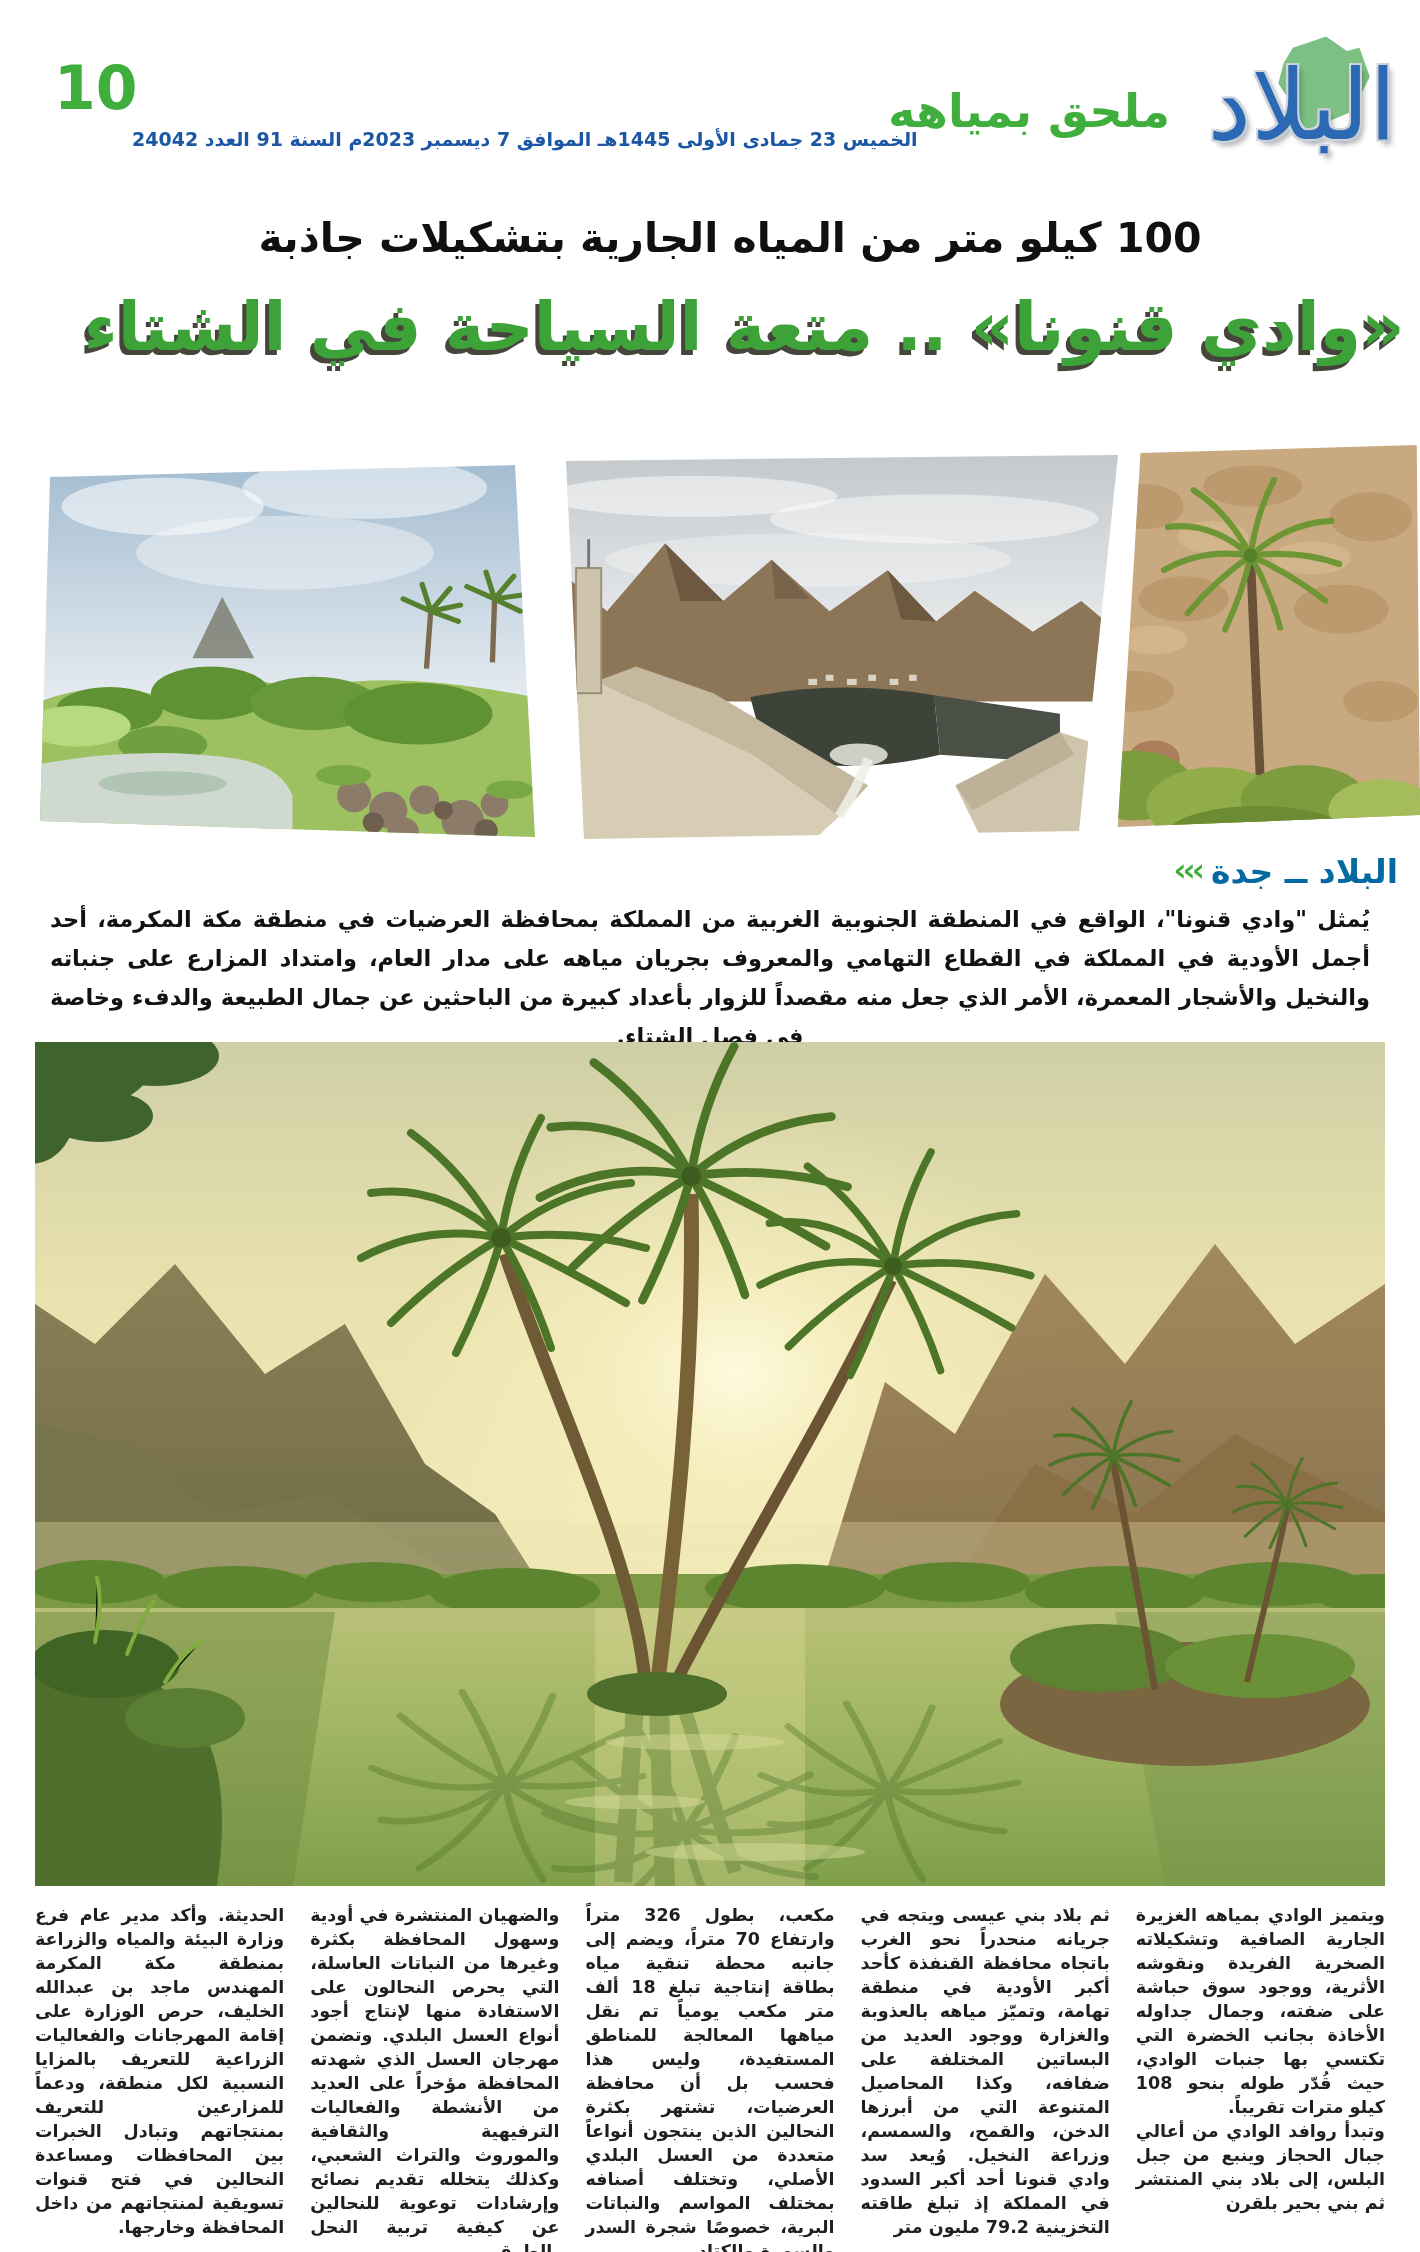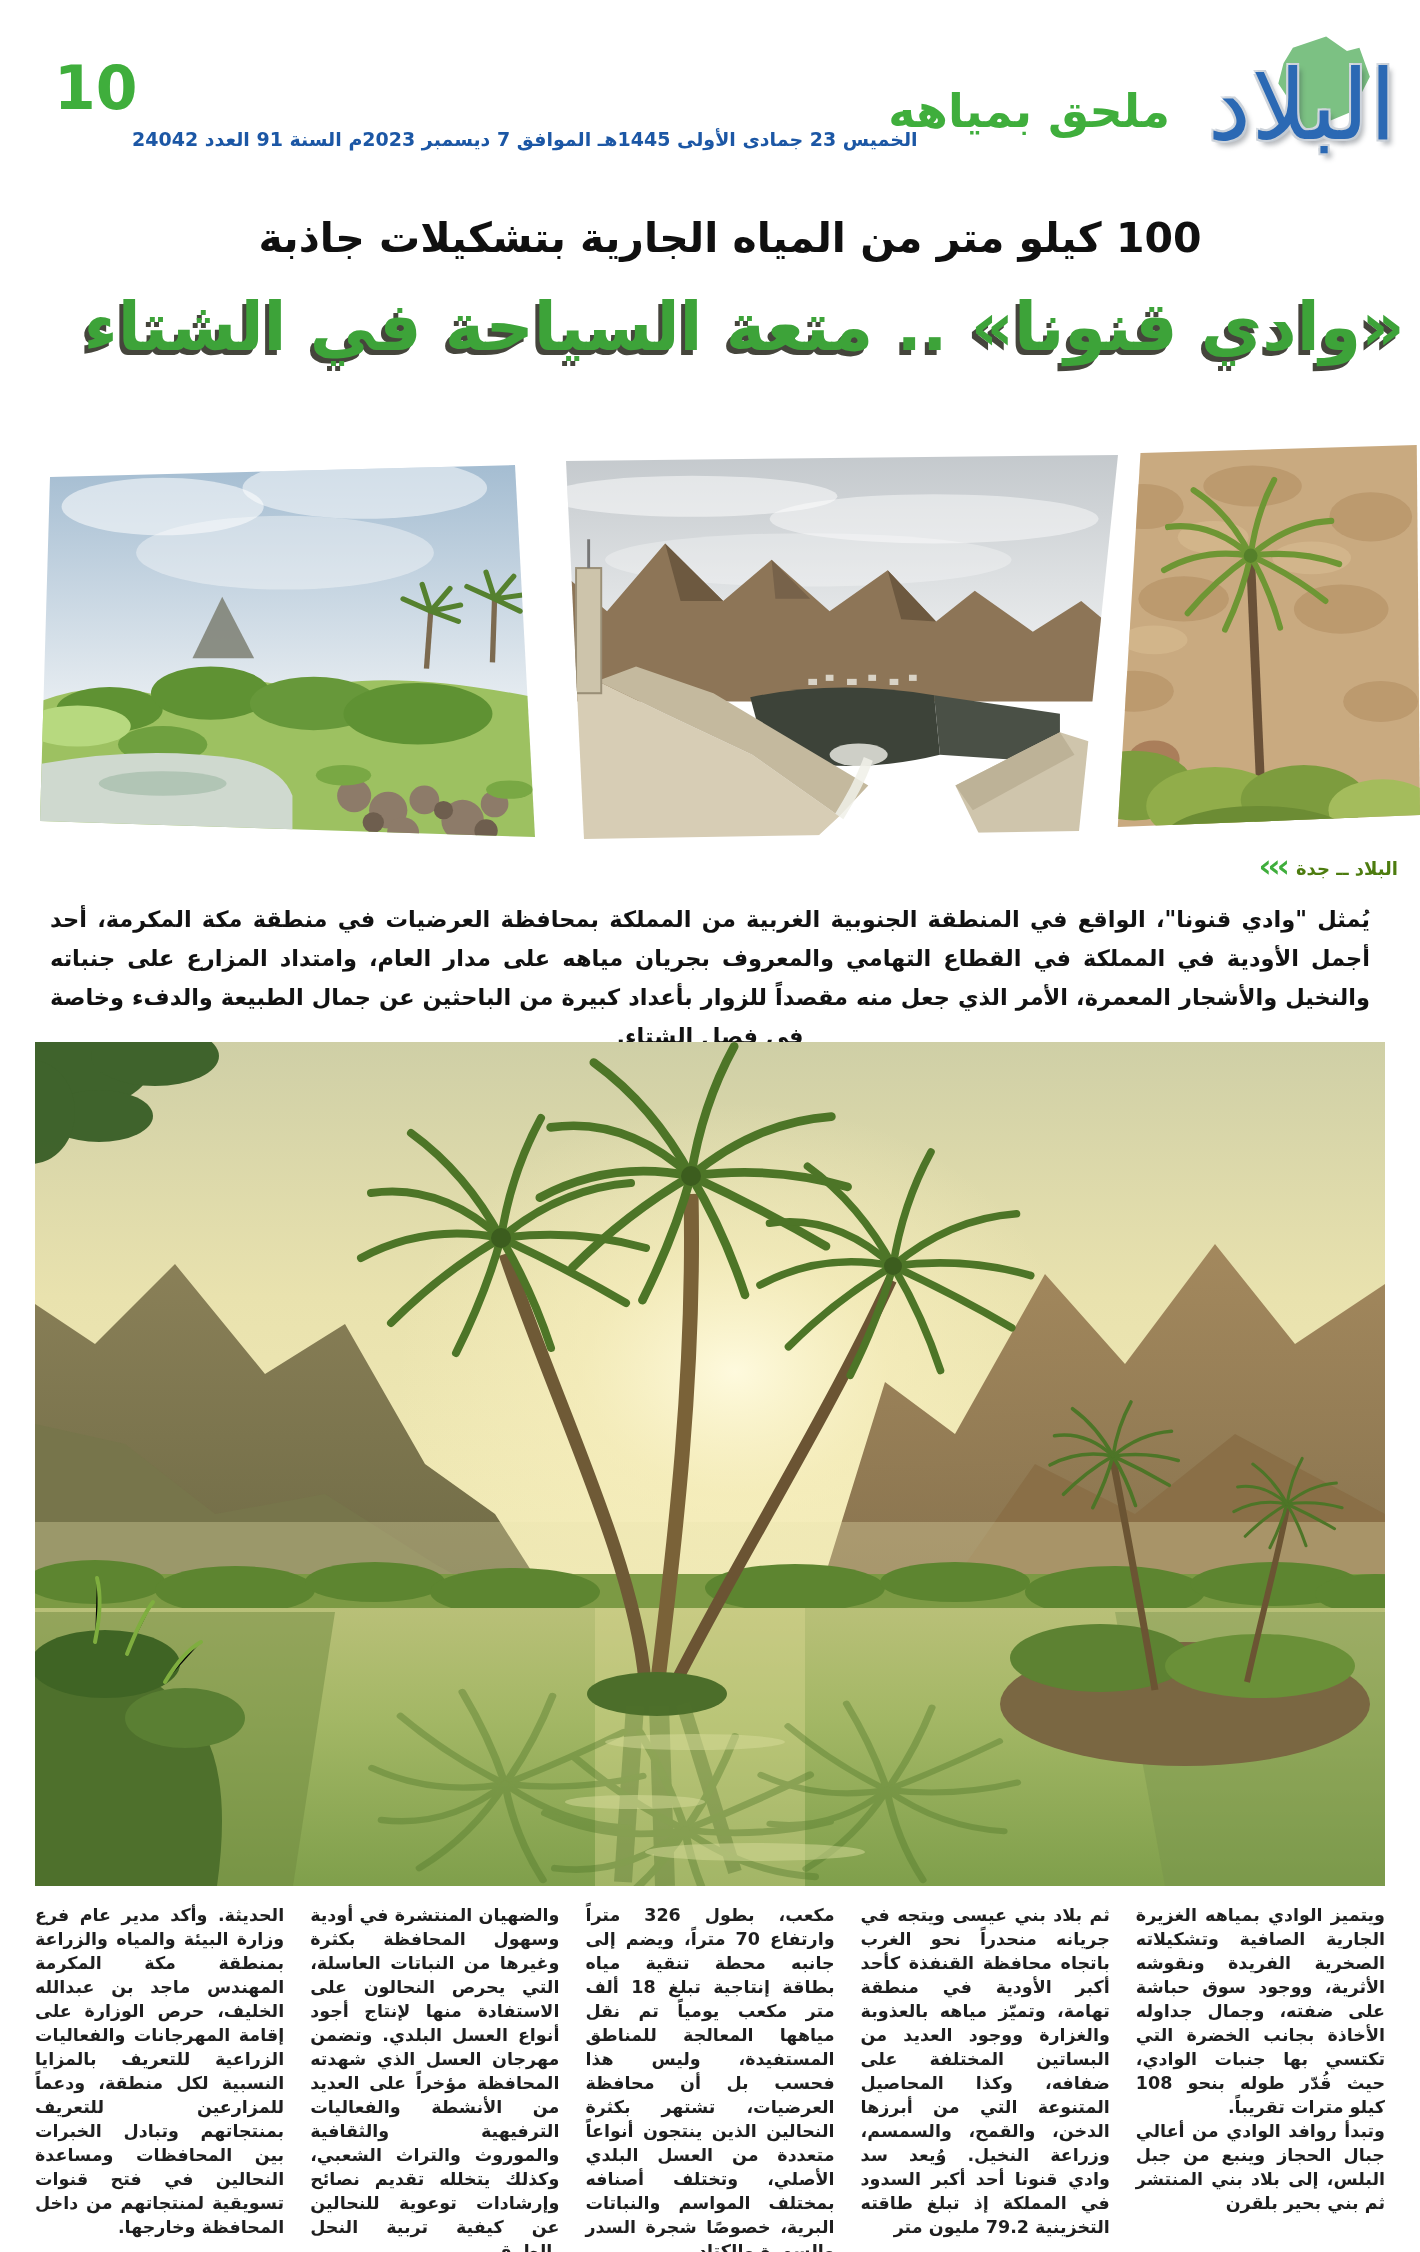--- a/index.html
+++ b/index.html
@@ -31,21 +31,21 @@
   
   .photo-strip{left:35px;top:445px;width:1350px;height:400px;}
   .ph{position:absolute;top:0;height:100%;}
   .ph svg{width:100%;height:100%;display:block;}
   .ph1{left:0;width:500px;clip-path:polygon(3% 8%,96% 5%,100% 98%,1% 94%);}
   .ph2{left:483px;width:600px;clip-path:polygon(8% 4%,100% 2.5%,93.5% 96.5%,11% 98.5%);}
   .ph3{left:1060px;width:325px;clip-path:polygon(14% 2%,99% 0%,100% 92.5%,7% 95.5%);}
   
   .byline-row{right:62px;top:852px;display:flex;align-items:center;gap:10px;direction:ltr;}
   .chevrons{font-size:32px;font-weight:bold;color:#3fae3c;letter-spacing:-4px;line-height:1;transform:translateY(-2px);}
-  .byline{font-size:18px;font-weight:bold;color:#4d7c0f;direction:rtl;text-align:right;}
+  .byline{font-size:33px;font-weight:bold;color:#0369a1;direction:rtl;text-align:right;}
   .intro{
     left:50px;top:900px;width:1320px;margin:0;
     font-size:22.5px;font-weight:bold;line-height:39px;color:#121212;
     direction:rtl;text-align:justify;text-align-last:center;
   }
   
   .main-photo{left:35px;top:1042px;width:1350px;height:844px;margin:0;}
   .main-photo svg{width:100%;height:100%;display:block;}
   
   .columns{left:35px;top:1903px;width:1350px;display:flex;direction:rtl;gap:26px;}

